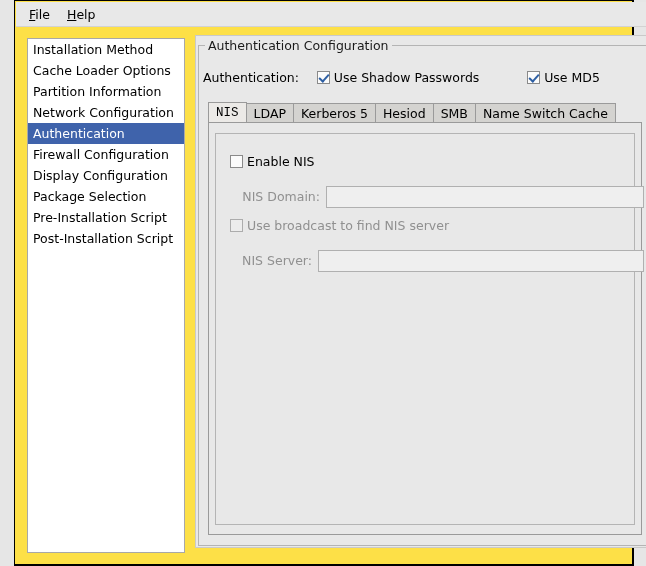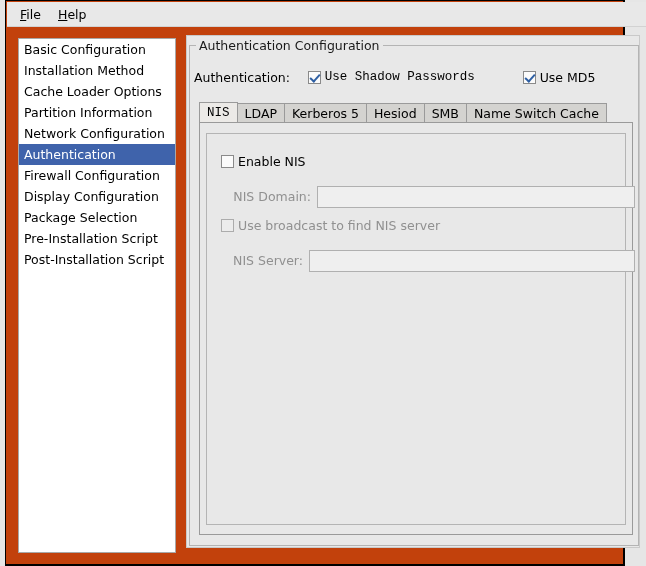--- a/index.html
+++ b/index.html
@@ -12,25 +12,25 @@
     background: #e6e6e6;
     font-family: "DejaVu Sans", "Liberation Sans", sans-serif;
     font-size: 12px;
     color: #000000;
     overflow: hidden;
   }
 
   
   #window {
     position: absolute;
-    left: 5px; top: 0;
+    left: 14px; top: 0;
     width: 620px;
     height: 566px;
     box-sizing: border-box;
-    background: #c2410c;
+    background: #fde047;
     border: 1px solid #000000;
     border-right-width: 2px;
     border-bottom-width: 2px;
   }
 
   
   #menubar {
     position: absolute;
     left: 1px; top: 1px;
     width: 643px;
@@ -154,21 +154,21 @@
     transform: rotate(42deg);
   }
   .cb-label {
     display: inline-block;
     vertical-align: middle;
     font-size: 12.5px;
     color: #000;
   }
   .cb-label.disabled { color: #909090; }
   .cb-wrap { display: inline-block; vertical-align: middle; cursor: default; }
-  #cb-shadow-wrap { margin-left: 14px; font-family: Liberation Mono, monospace; }
+  #cb-shadow-wrap { margin-left: 14px; }
   #cb-md5-wrap { margin-left: 12px; padding-left: 32px; }
 
   
   #notebook {
     position: absolute;
     left: 9px;
     top: 56px;
     width: 434px;
     height: 433px;
   }
@@ -257,21 +257,20 @@
 <body>
 
 <div id="window">
 
   <div id="menubar">
     <div class="menu-item" id="menu-file"><span class="mn">F</span><span>ile</span></div>
     <div class="menu-item" id="menu-help"><span class="mn">H</span><span>elp</span></div>
   </div>
 
   <div id="sidebar">
-    <div class="side-item">Basic Configuration</div>
     <div class="side-item">Installation Method</div>
     <div class="side-item">Cache Loader Options</div>
     <div class="side-item">Partition Information</div>
     <div class="side-item">Network Configuration</div>
     <div class="side-item selected">Authentication</div>
     <div class="side-item">Firewall Configuration</div>
     <div class="side-item">Display Configuration</div>
     <div class="side-item">Package Selection</div>
     <div class="side-item">Pre-Installation Script</div>
     <div class="side-item">Post-Installation Script</div>

